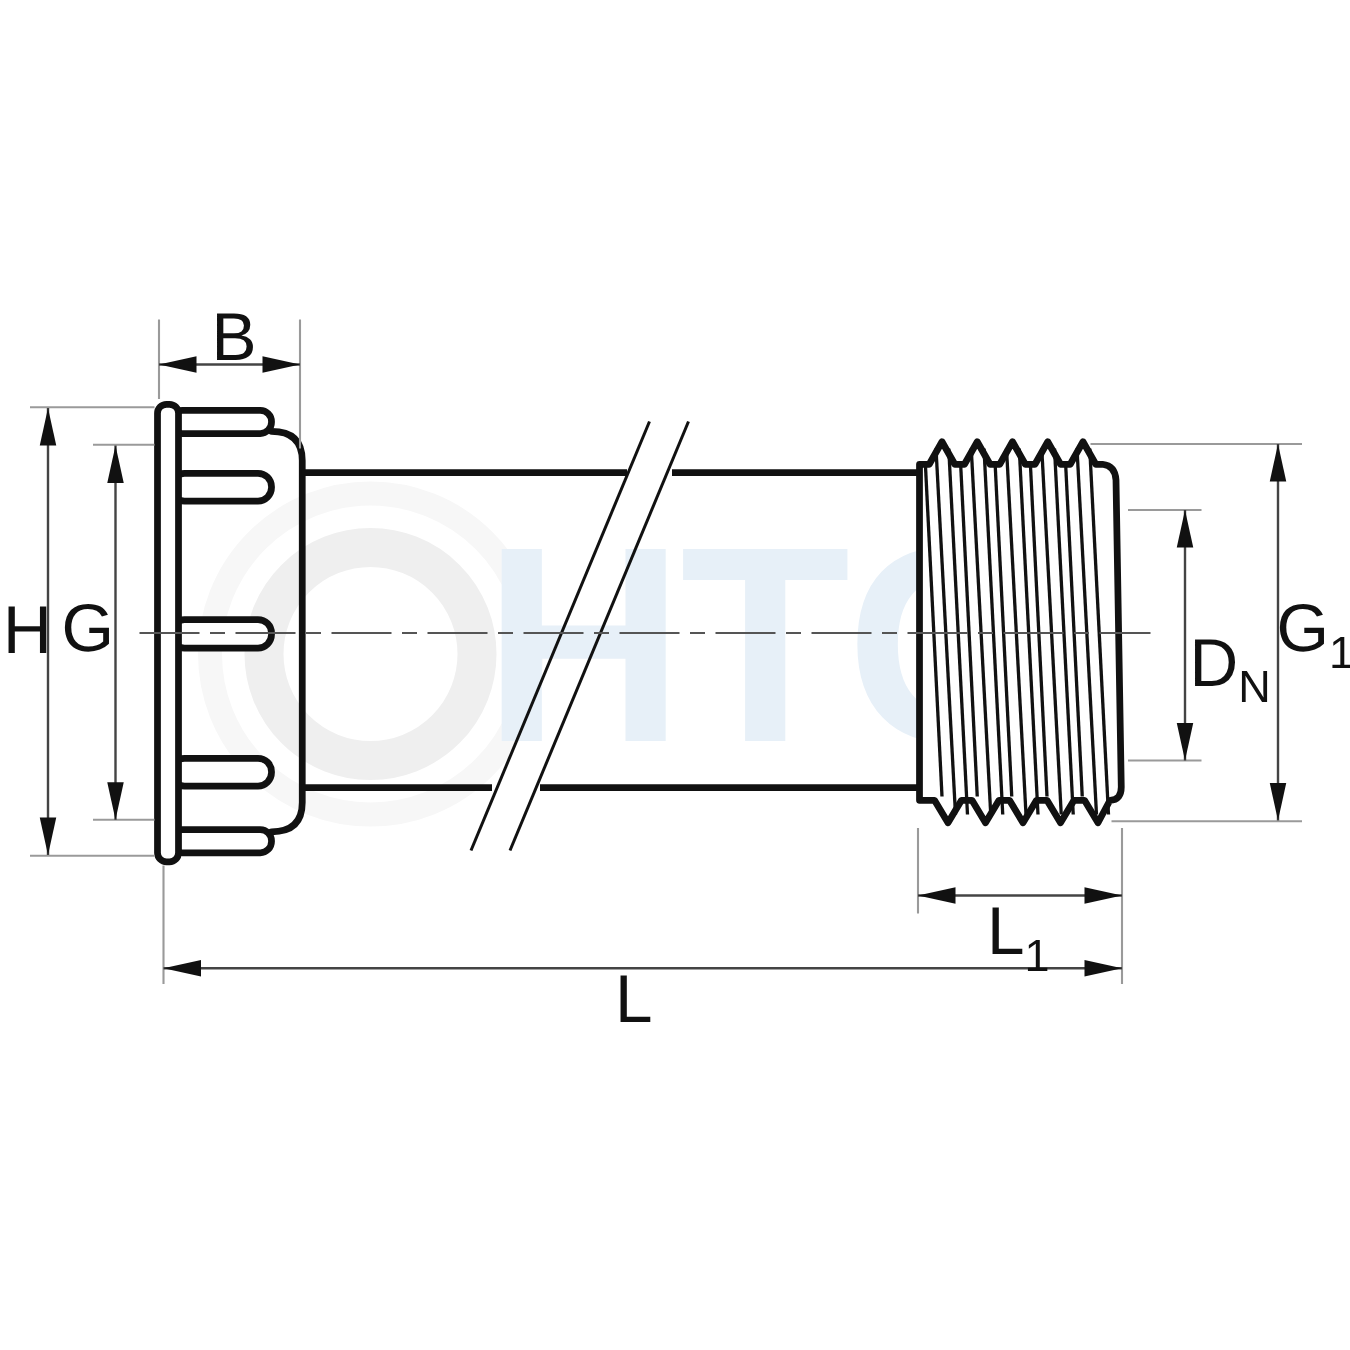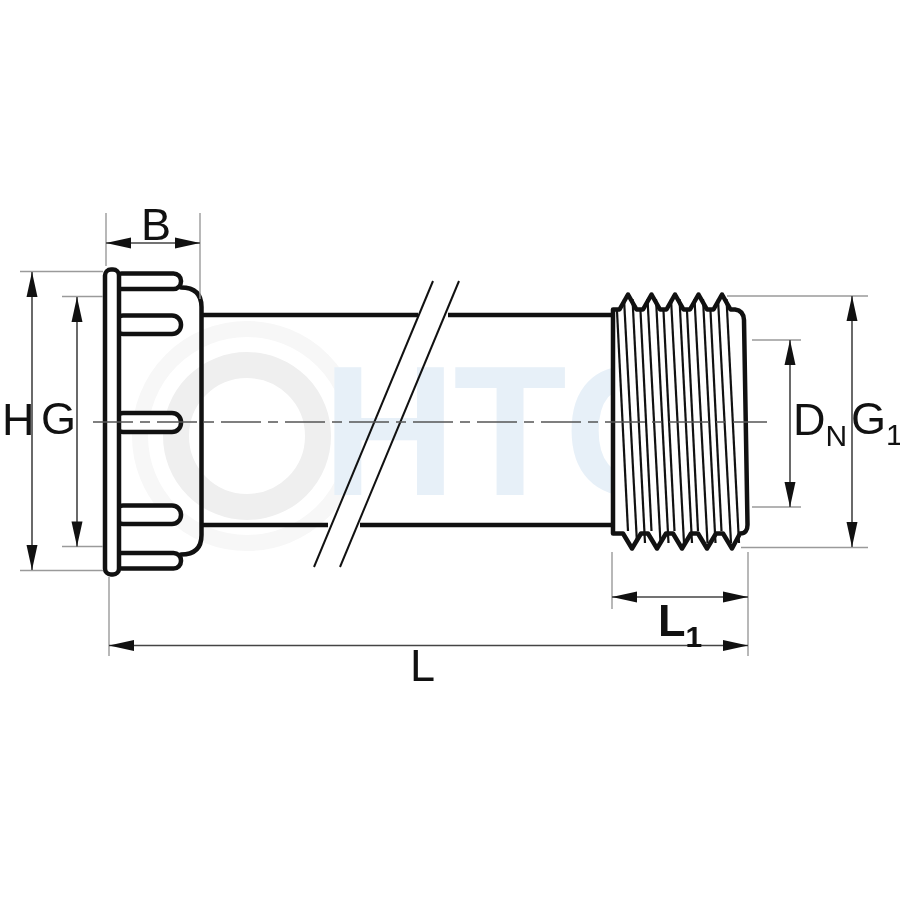--- a/index.html
+++ b/index.html
@@ -121,27 +121,27 @@
       <polygon points="748,645.5 723,640 723,651"></polygon>
     </g>
   </svg>
 
   <div class="dim-label ctr" style="left:136px;top:202px;width:40px;">B</div>
 
   <div class="dim-label" style="left:2px;top:397px;">H</div>
 
   <div class="dim-label" style="left:41px;top:396px;">G</div>
 
-  <div class="dim-label" style="left:793px;top:397px;">
+  <div class="dim-label" style="left:793px;top:419px;">
     <span>D</span><span class="sub">N</span>
   </div>
 
   <div class="dim-label" style="left:851px;top:396px;">
     <span>G</span><span class="sub">1</span>
   </div>
 
-  <div class="dim-label" style="left:658px;top:598px;font-weight:bold;">
+  <div class="dim-label" style="left:658px;top:598px;">
     <span>L</span><span class="sub">1</span>
   </div>
 
   <div class="dim-label" style="left:410px;top:643px;">L</div>
 
 </div>
 
 </body></html>

